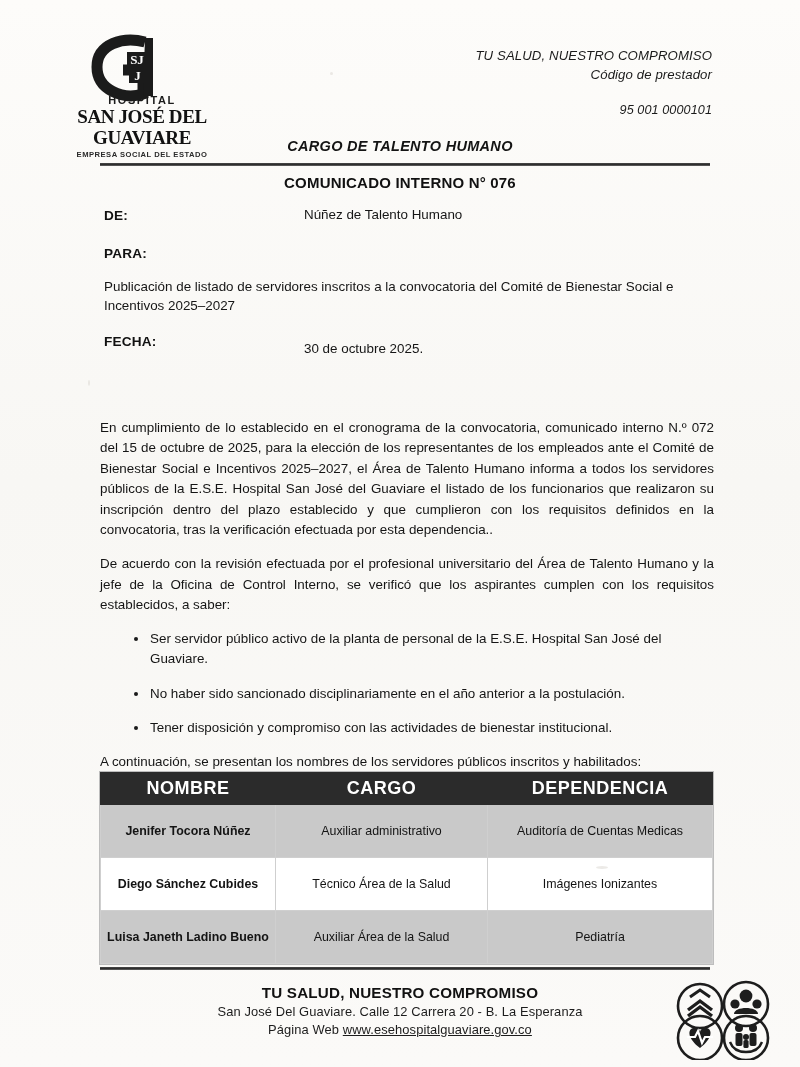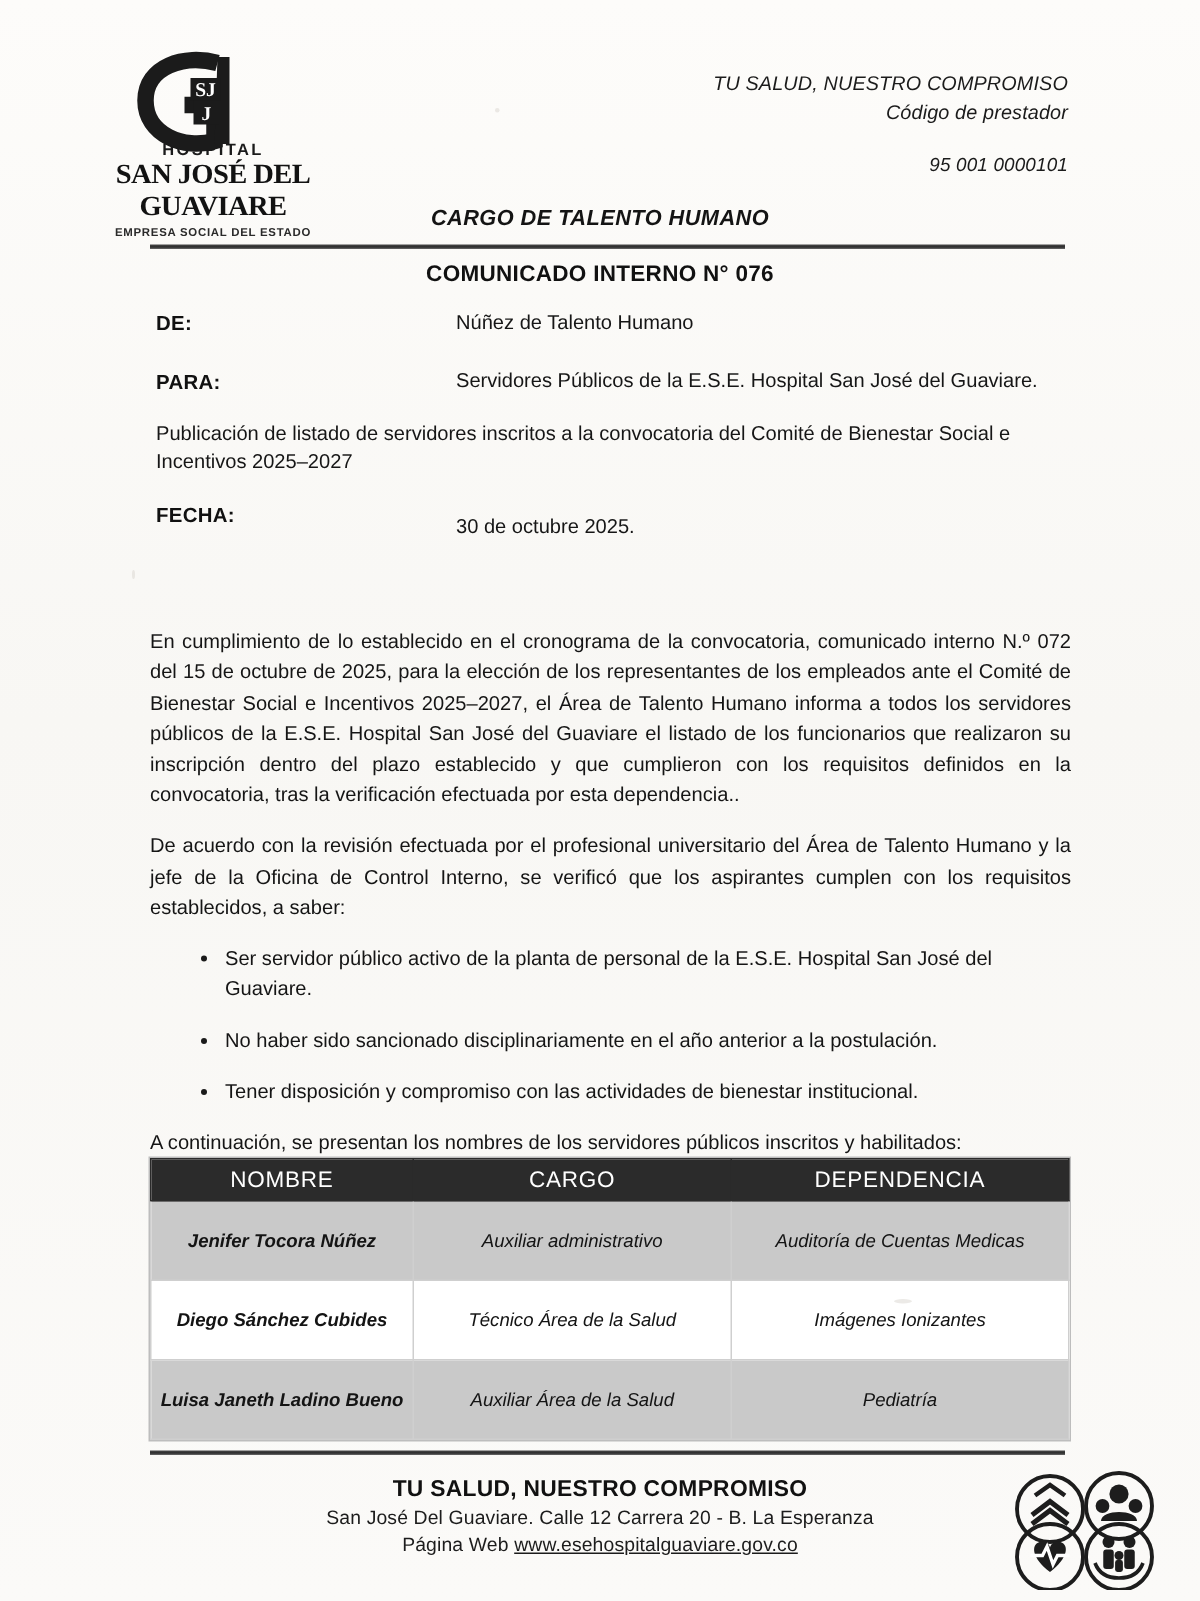--- a/index.html
+++ b/index.html
@@ -191,22 +191,22 @@
     left: 100px;
     top: 772px;
     width: 612px;
     border-collapse: collapse;
     table-layout: fixed;
     box-shadow: 0 0 0 1px #bdbdbd;
   }
   .roster th {
     background: #2b2b2b;
     color: #ffffff;
-    font-size: 15px;
-    font-weight: normal;
+    font-size: 18px;
+    font-weight: bold;
     letter-spacing: 0.5px;
     padding: 5px 4px;
     text-align: center;
     border: 1px solid #2b2b2b;
   }
   .roster td {
     font-size: 12.4px;
     padding: 9px 6px;
     text-align: center;
     vertical-align: middle;
@@ -218,21 +218,21 @@
   }
   .roster tr.shaded td {
     background: #c9c9c9;
   }
   .roster tr.plain td {
     background: #ffffff;
   }
   .col-nombre { width: 175px; }
   .col-cargo  { width: 212px; }
   .col-dep    { width: 225px; }
-  .roster tr.row-tall td { height: 34px; font-style: italic; }
+  .roster tr.row-tall td { height: 34px; }
   
   .footer {
     position: absolute;
     left: 0; right: 0;
     top: 984px;
     text-align: center;
   }
   .footer-slogan {
     font-weight: bold;
     font-size: 15.2px;
@@ -301,21 +301,20 @@
   <div class="rule rule-top"></div>
   <div class="doc-title">COMUNICADO INTERNO N° 076</div>
 
   <div class="fields">
     <div class="field-row r-de">
       <div class="field-label">DE:</div>
       <div class="field-value">Núñez de Talento Humano</div>
     </div>
     <div class="field-row r-para">
       <div class="field-label">PARA:</div>
-      <div class="field-value">Servidores Públicos de la E.S.E. Hospital San José del Guaviare.</div>
     </div>
     <div class="field-row r-asunto">
       <div class="field-value">Publicación de listado de servidores inscritos a la convocatoria del Comité de Bienestar Social e Incentivos 2025–2027</div>
     </div>
     <div class="field-row r-fecha">
       <div class="field-label">FECHA:</div>
       <div class="field-value">30 de octubre 2025.</div>
     </div>
   </div>
 

